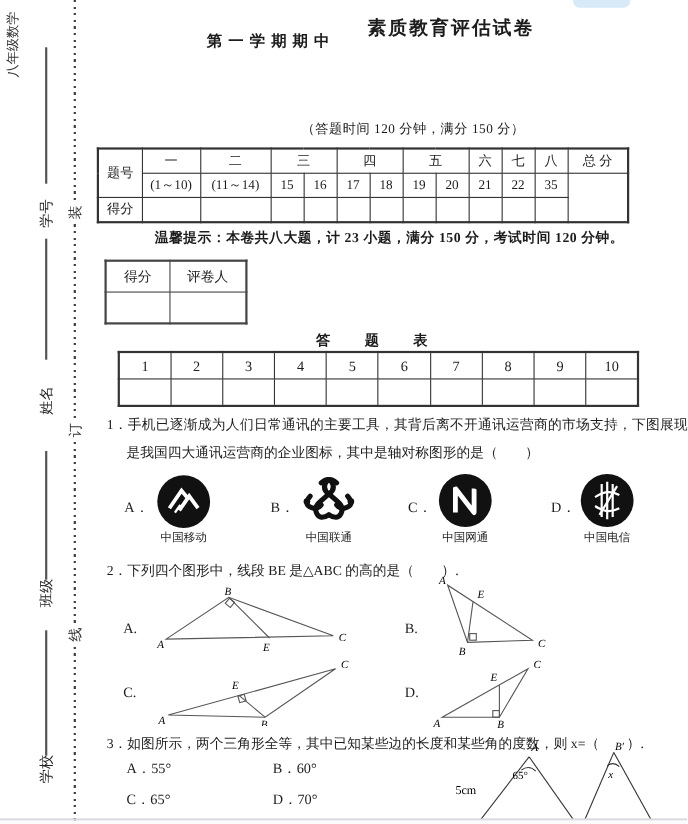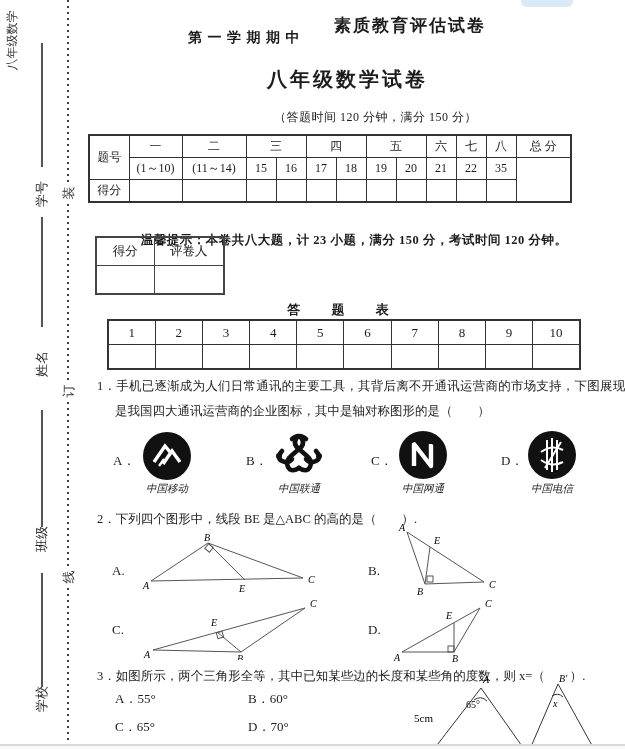--- a/index.html
+++ b/index.html
@@ -26,21 +26,21 @@
   .score-table td{border:1px solid #333;text-align:center;font-size:12px;padding:0;height:21px;overflow:hidden;}
   .answer-table{border:2px solid #333;}
   .answer-table td{border:1px solid #333;text-align:center;font-size:13px;height:23px;padding:0;}
   .grader-table{border:2px solid #444;}
   .grader-table td{border:1px solid #444;text-align:center;font-size:12.5px;height:27px;padding:0 4px;}
   .notice{font-size:12.5px;font-weight:bold;letter-spacing:0.5px;}
   .intro{font-size:12.5px;font-weight:bold;line-height:21px;text-align:justify;}
   .att-title{font-size:13px;font-weight:bold;letter-spacing:14px;}
   .qtext{font-size:12.5px;line-height:25px;padding-left:18px;text-indent:-18px;text-align:justify;}
   .opt-letter{font-size:13px;}
-  .logo-caption{font-size:10.5px;text-align:center;width:66px;font-style:italic;}
+  .logo-caption{font-size:10.5px;text-align:center;width:66px;}
   .q3opt{font-size:13px;}
   svg text{font-family:"Liberation Serif","DejaVu Serif",serif;}
   .vlabel{font-size:10px;font-style:italic;}
   .pill{left:521px;top:0;width:52px;height:7px;border-radius:0 0 6px 6px;background:#d8eaf7;}
   .bottom-edge{left:0;top:744px;width:625px;height:2px;background:#d9d9de;}
   .below-edge{left:0;top:746px;width:625px;height:3px;background:#fbfbfc;}
 </style>
 </head>
 <body>
 
@@ -65,21 +65,20 @@
   <div class="abs rot field-label" style="top:185px;">学号</div>
   <div class="abs blank-line" style="top:217px;height:110px;"></div>
   <div class="abs rot field-label" style="top:355px;">姓名</div>
   <div class="abs blank-line" style="top:410px;height:117px;"></div>
   <div class="abs rot field-label" style="top:530px;">班级</div>
   <div class="abs blank-line" style="top:573px;height:114px;"></div>
   <div class="abs rot field-label" style="top:690px;">学校</div>
 
   <div class="abs hdr-small" style="left:188px;top:29px;">第 一 学 期 期 中</div>
   <div class="abs hdr-big" style="left:334px;top:14px;">素质教育评估试卷</div>
-  <div class="abs paper-title" style="left:0;top:66px;width:625px;text-align:center;padding-left:70px;box-sizing:border-box;">八年级数学试卷</div>
   <div class="abs time-note" style="left:0;top:109px;width:625px;text-align:center;padding-left:70px;box-sizing:border-box;">（答题时间 120 分钟，满分 150 分）</div>
 
   <table class="abs score-table" style="left:88px;top:134px;width:482px;">
     <colgroup>
       <col style="width:40px">
         <col style="width:53px">
         <col style="width:64px">
       <col style="width:30px">
         <col style="width:30px">
         <col style="width:30px">
@@ -128,21 +127,21 @@
           <td></td>
       <td></td>
           <td></td>
       <td></td>
           <td></td>
       <td></td>
     </tr>
   </tbody>
     </table>
 
-  <div class="abs notice" style="left:88px;top:208px;width:532px;text-align:center;margin-top:24px;">温馨提示：本卷共八大题，计 23 小题，满分 150 分，考试时间 120 分钟。</div>
+  <div class="abs notice" style="left:88px;top:208px;width:532px;text-align:center;">温馨提示：本卷共八大题，计 23 小题，满分 150 分，考试时间 120 分钟。</div>
 
   <table class="abs grader-table" style="left:95px;top:236px;width:128px;">
     <colgroup>
         <col style="width:58px">
         <col style="width:70px">
       </colgroup>
     <tbody>
         <tr>
       <td>得分</td>
       <td>评卷人</td>

